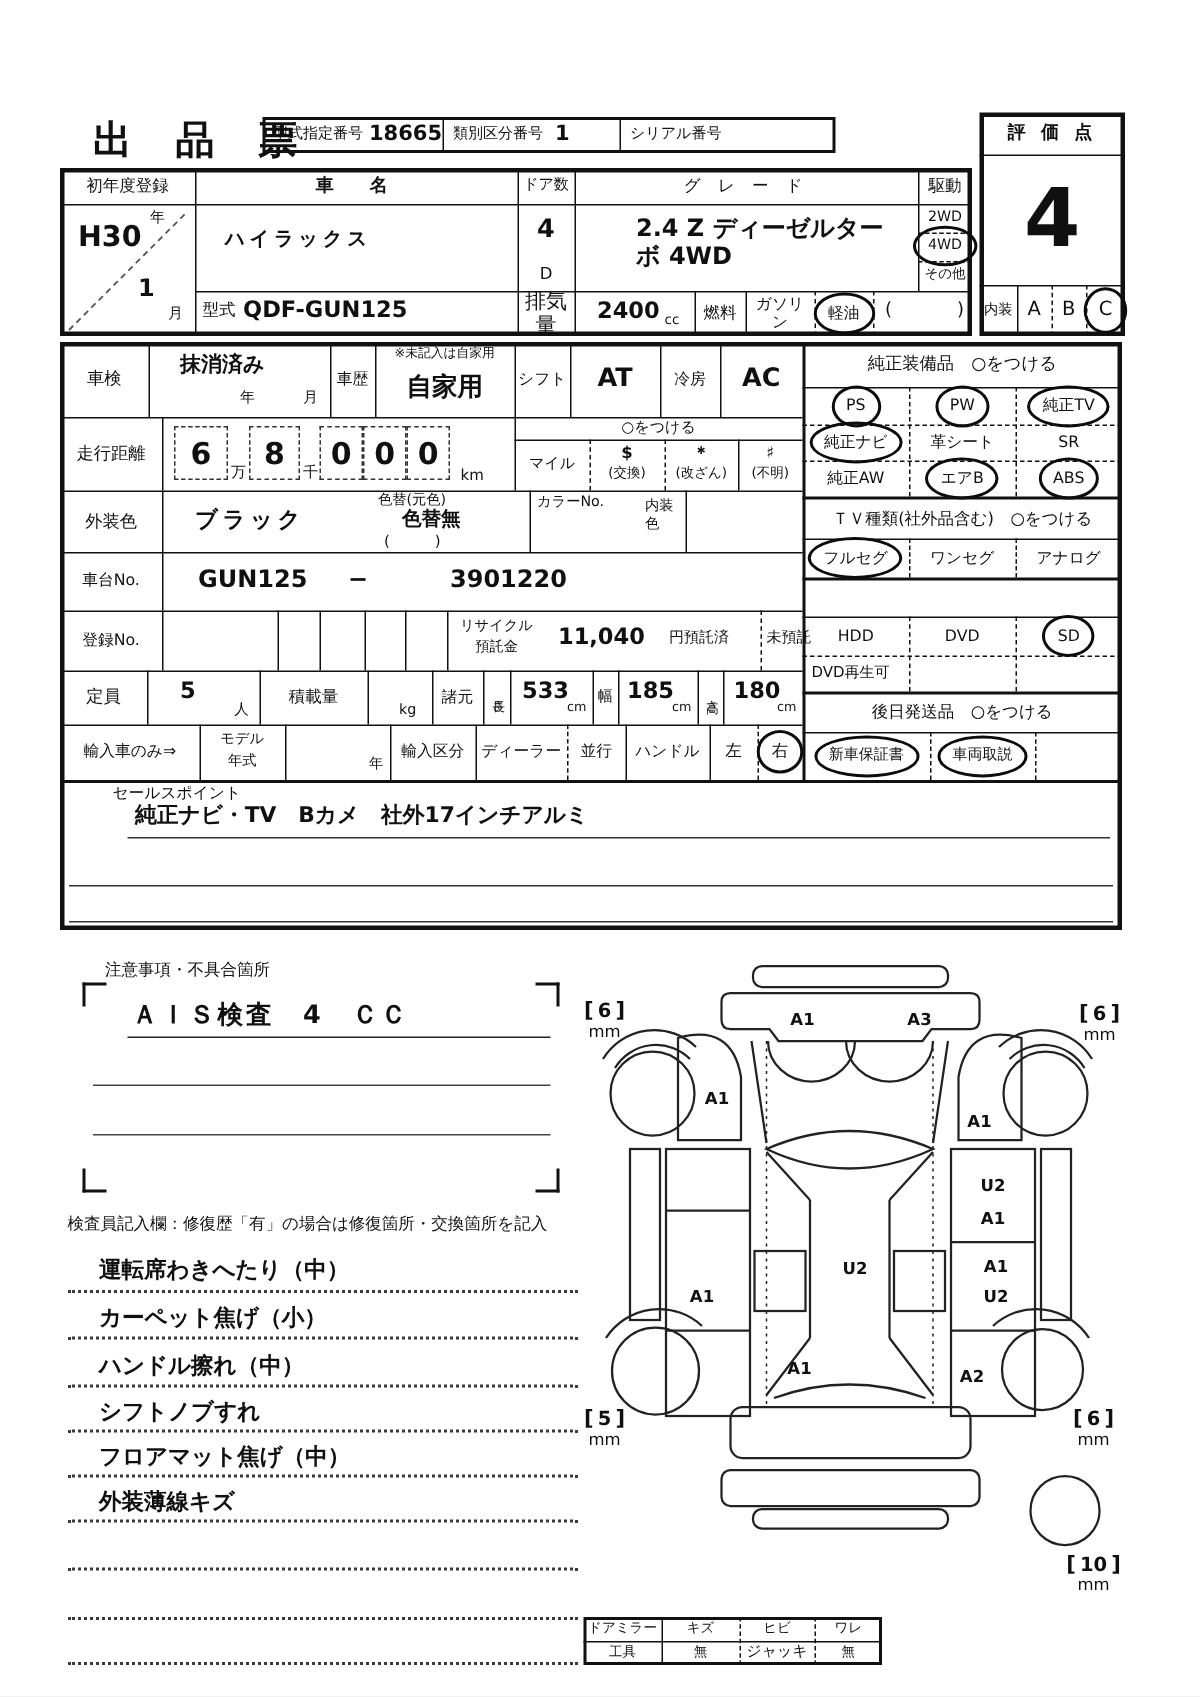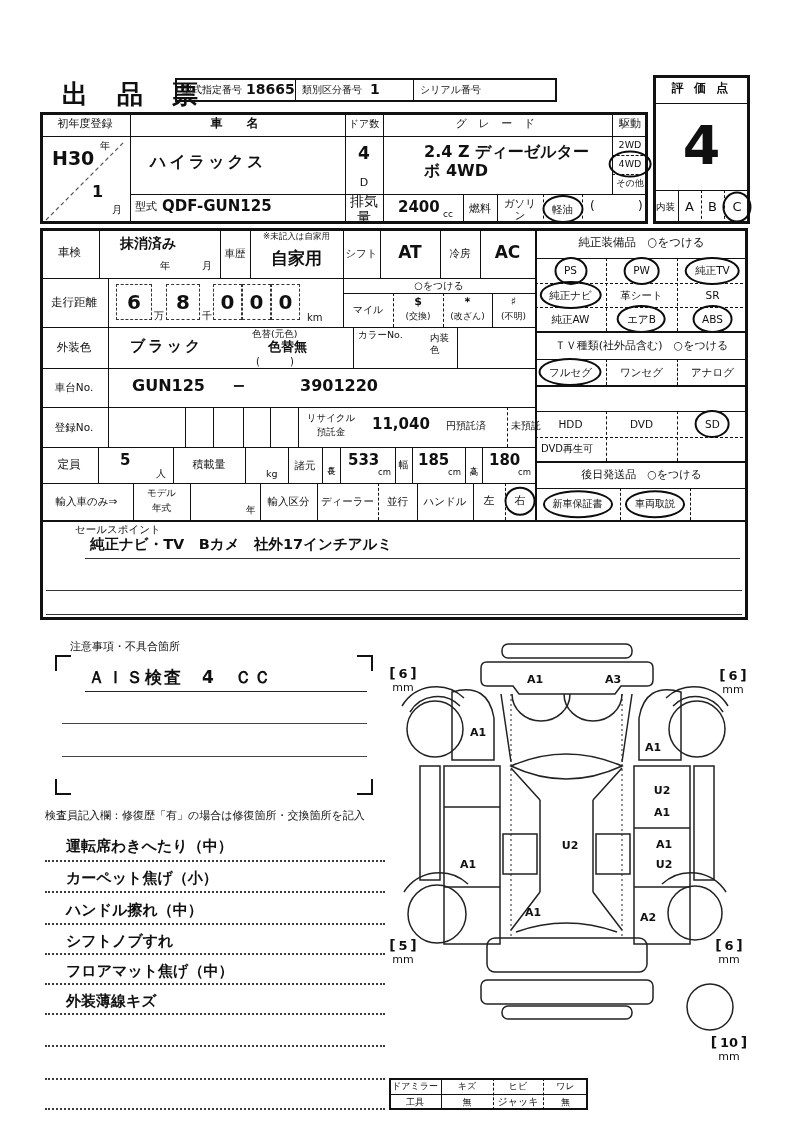--- a/index.html
+++ b/index.html
@@ -70,21 +70,21 @@
   <div class="c" style="left:612px;top:112px;width:36px;height:24px;font-size:11px;">駆動</div>
 
   <svg class="box" style="left:40px;top:136px;" width="90" height="88">
     <line x1="6" y1="84" x2="84" y2="6" stroke="#555" stroke-width="1.2" stroke-dasharray="4,3"></line>
   </svg>
   <div class="t b" style="left:52px;top:148px;font-size:19px;">H30</div>
   <div class="t" style="left:100px;top:140px;font-size:10px;">年</div>
   <div class="t b" style="left:92px;top:183px;font-size:16px;">1</div>
   <div class="t" style="left:112px;top:204px;font-size:10px;">月</div>
 
-  <div class="t b" style="left:150px;top:153px;font-size:16px;letter-spacing:3px;">ハイラックス</div>
+  <div class="t b" style="left:150px;top:153px;font-size:13px;letter-spacing:3px;">ハイラックス</div>
   <div class="c b" style="left:345px;top:142px;width:38px;height:24px;font-size:17px;">4</div>
   <div class="c" style="left:345px;top:176px;width:38px;height:14px;font-size:11px;">D</div>
   <div class="t b" style="left:424px;top:143px;font-size:16px;">2.4 Z ディーゼルター</div>
   <div class="t b" style="left:424px;top:162px;font-size:16px;">ボ 4WD</div>
 
   <div class="ln" style="left:612px;top:155px;width:36px;border-top:1px dashed #111;"></div>
   <div class="ln" style="left:612px;top:174px;width:36px;border-top:1px dashed #111;"></div>
   <div class="c" style="left:612px;top:136px;width:36px;height:19px;font-size:9.5px;">
     <span class="circlable">2WD</span>
     </div>

